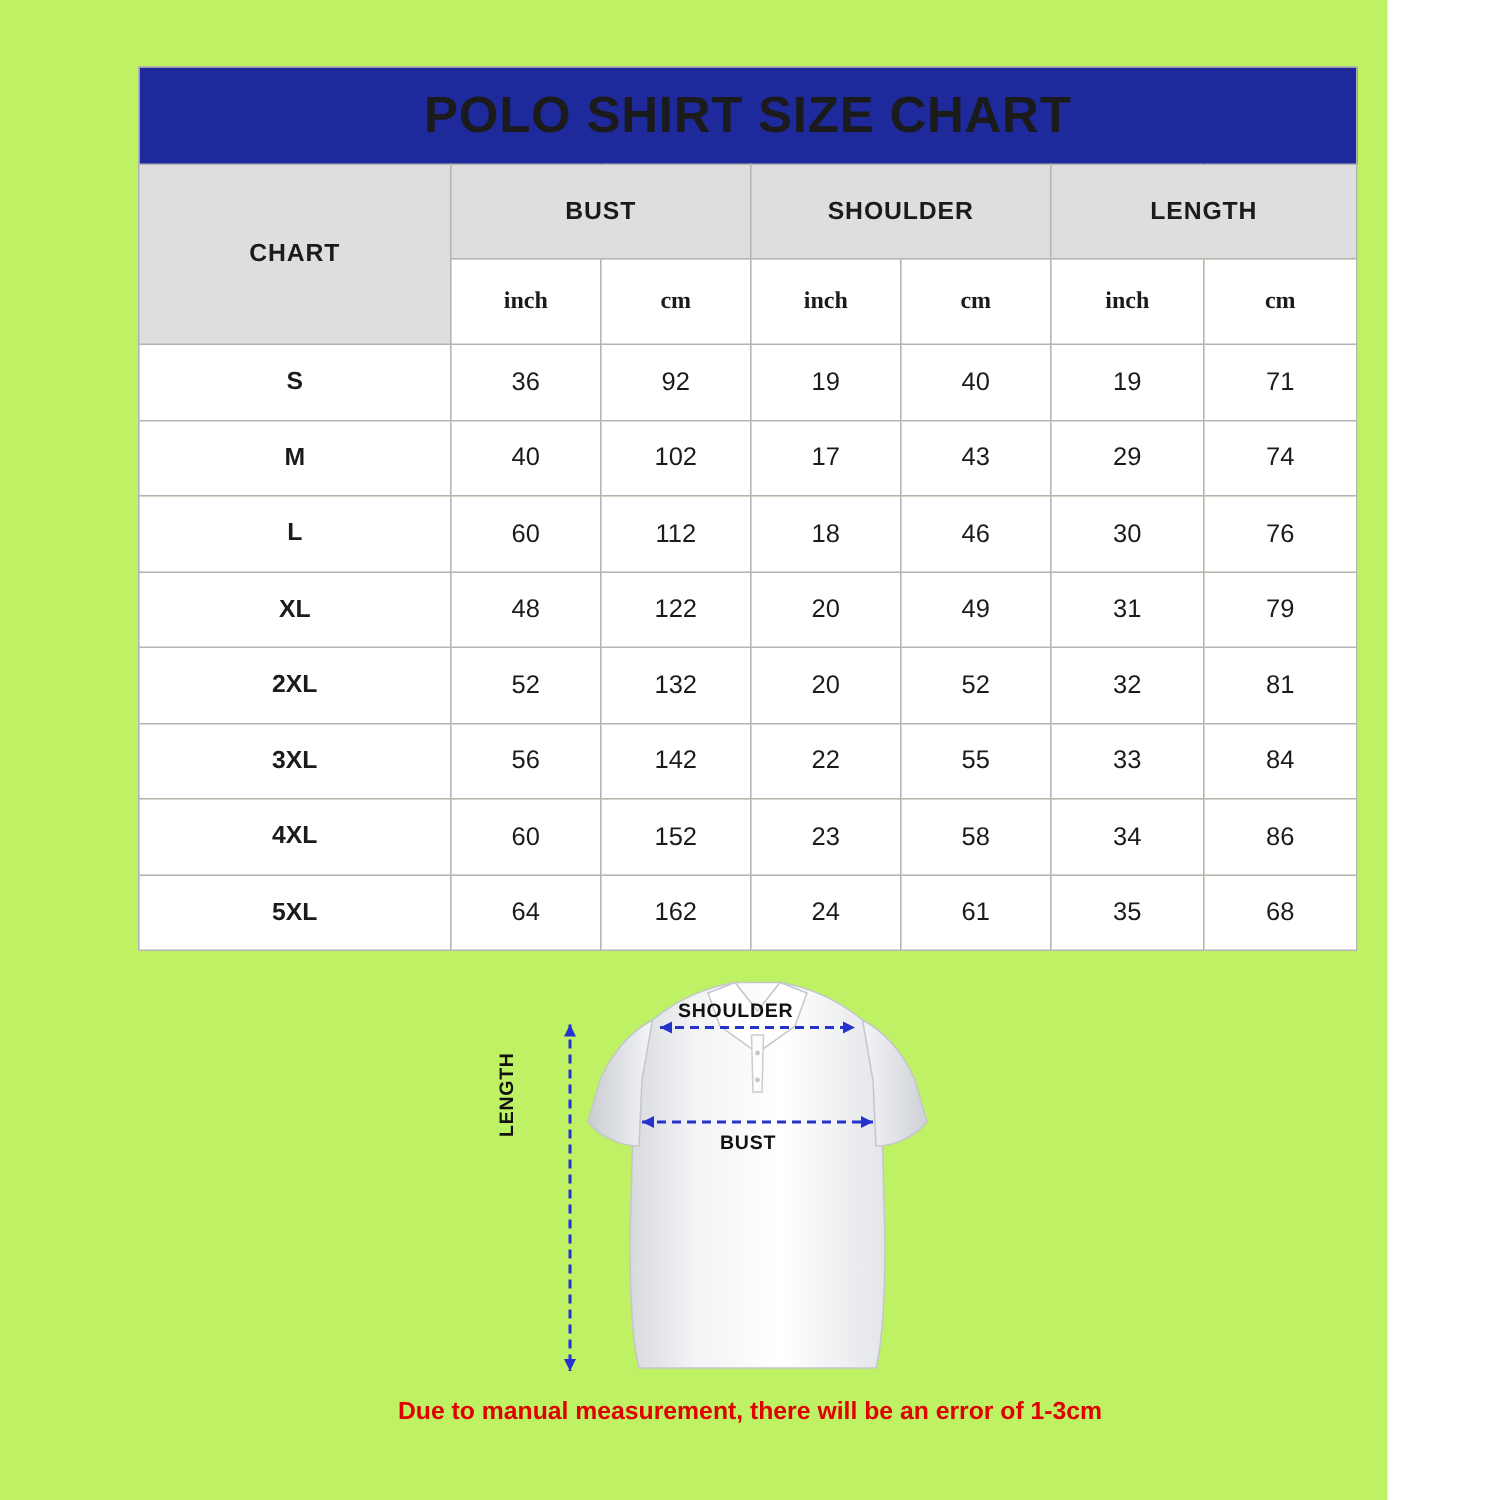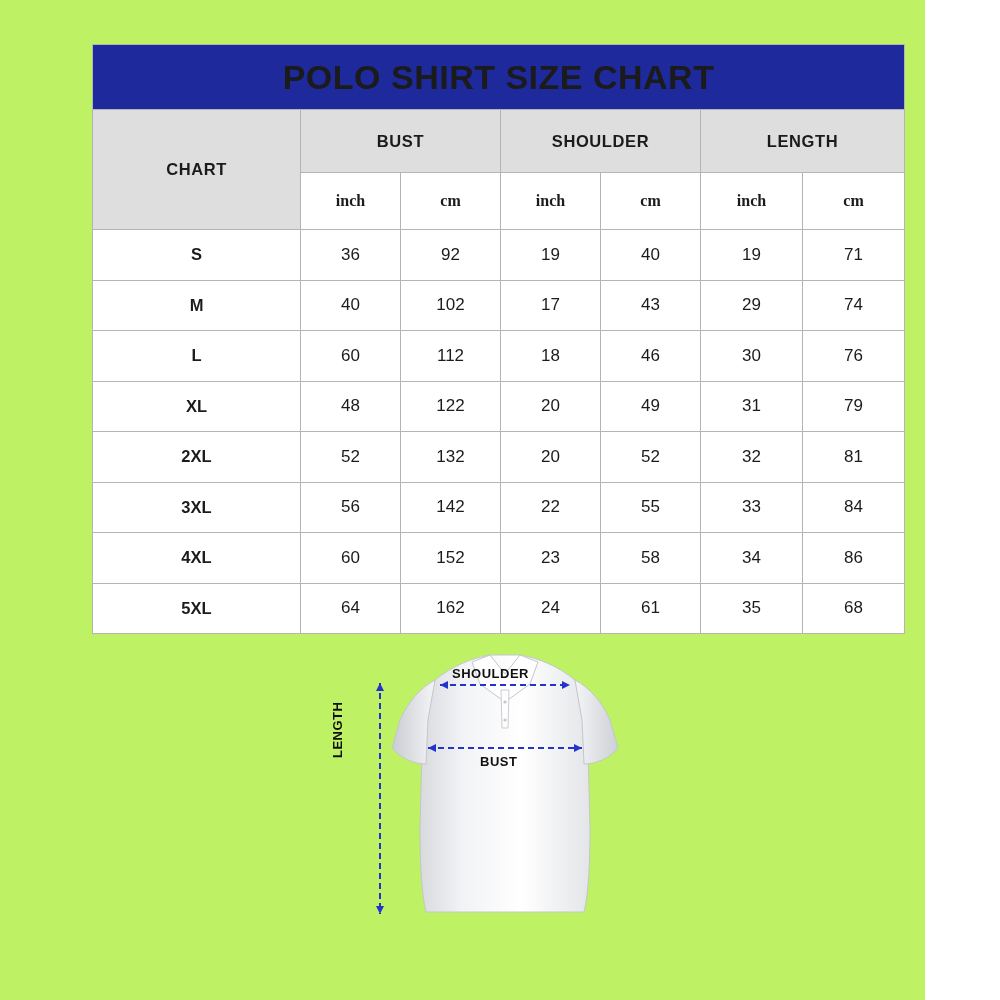--- a/index.html
+++ b/index.html
@@ -274,14 +274,15 @@
       </g>
       <path d="M40 55 L36 63 L44 63 Z" fill="#2433cc"></path>
       <path d="M40 286 L36 278 L44 278 Z" fill="#2433cc"></path>
     </svg>
 
     <div class="lbl lbl-shoulder">SHOULDER</div>
     <div class="lbl lbl-bust">BUST</div>
     <div class="lbl lbl-length">LENGTH</div>
   </div>
 
+  <div class="note">Due to manual measurement, there will be an error of 1-3cm</div>
 
 </div>
 
 </body></html>

